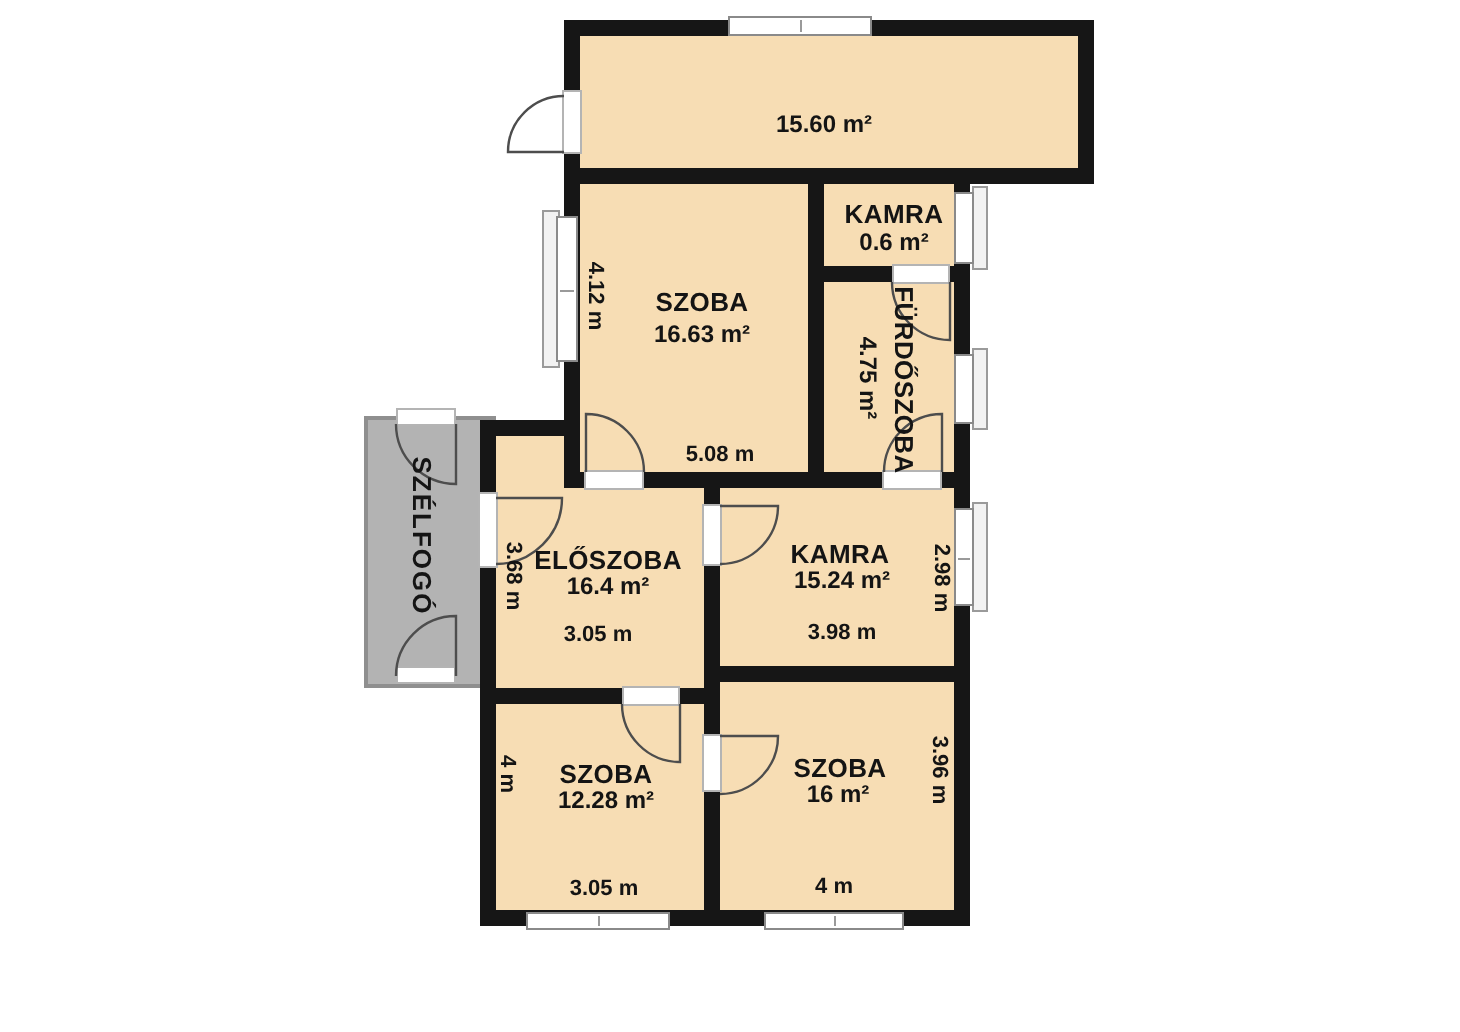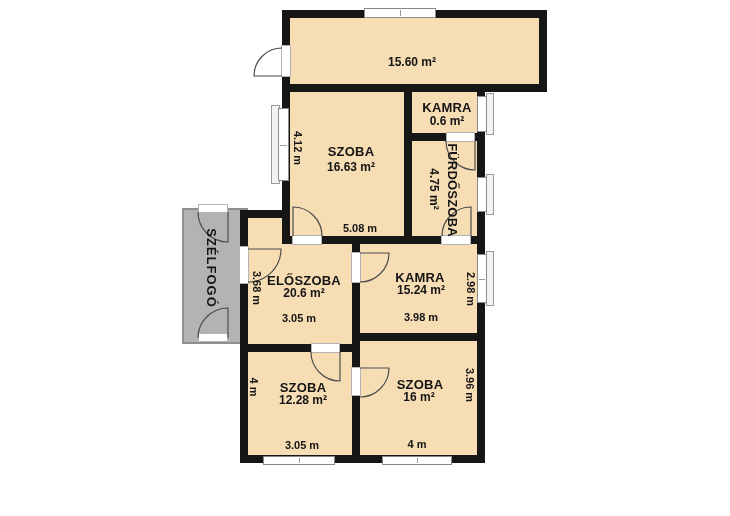--- a/index.html
+++ b/index.html
@@ -111,21 +111,21 @@
 
   <div class="lbl name" style="left:351px;top:151px;">SZOBA</div>
   <div class="lbl area" style="left:351px;top:167px;">16.63 m²</div>
   <div class="lbl dim v" style="left:297px;top:148px;">4.12 m</div>
   <div class="lbl dim" style="left:360px;top:228px;">5.08 m</div>
 
   <div class="lbl name v" style="left:452px;top:190px;">FÜRDŐSZOBA</div>
   <div class="lbl area v" style="left:434px;top:189px;">4.75 m²</div>
 
   <div class="lbl name" style="left:304px;top:280px;">ELŐSZOBA</div>
-  <div class="lbl area" style="left:304px;top:293px;">20.6 m²</div>
+  <div class="lbl area" style="left:304px;top:293px;">16.4 m²</div>
   <div class="lbl dim v" style="left:256px;top:288px;">3.68 m</div>
   <div class="lbl dim" style="left:299px;top:318px;">3.05 m</div>
 
   <div class="lbl name" style="left:420px;top:277px;">KAMRA</div>
   <div class="lbl area" style="left:421px;top:290px;">15.24 m²</div>
   <div class="lbl dim v" style="left:470px;top:289px;">2.98 m</div>
   <div class="lbl dim" style="left:421px;top:317px;">3.98 m</div>
 
   <div class="lbl name" style="left:303px;top:387px;">SZOBA</div>
   <div class="lbl area" style="left:303px;top:400px;">12.28 m²</div>

